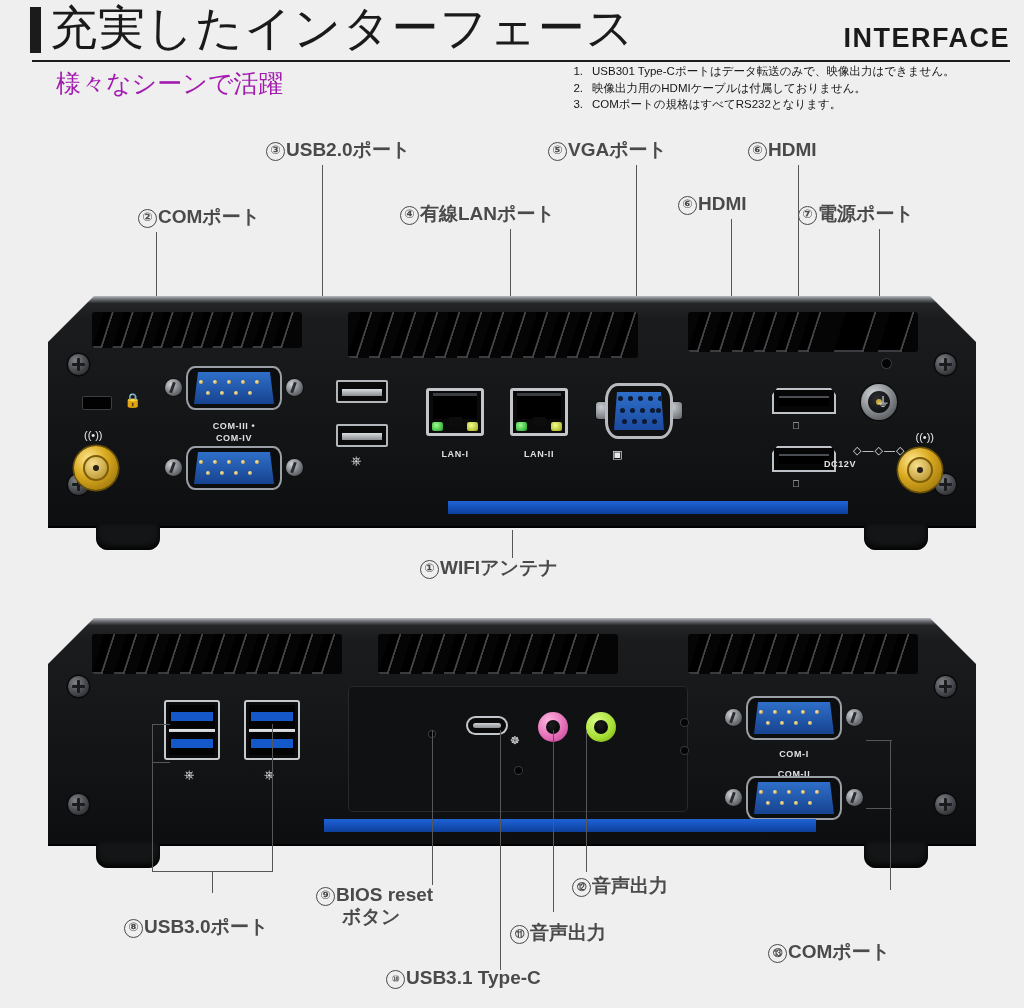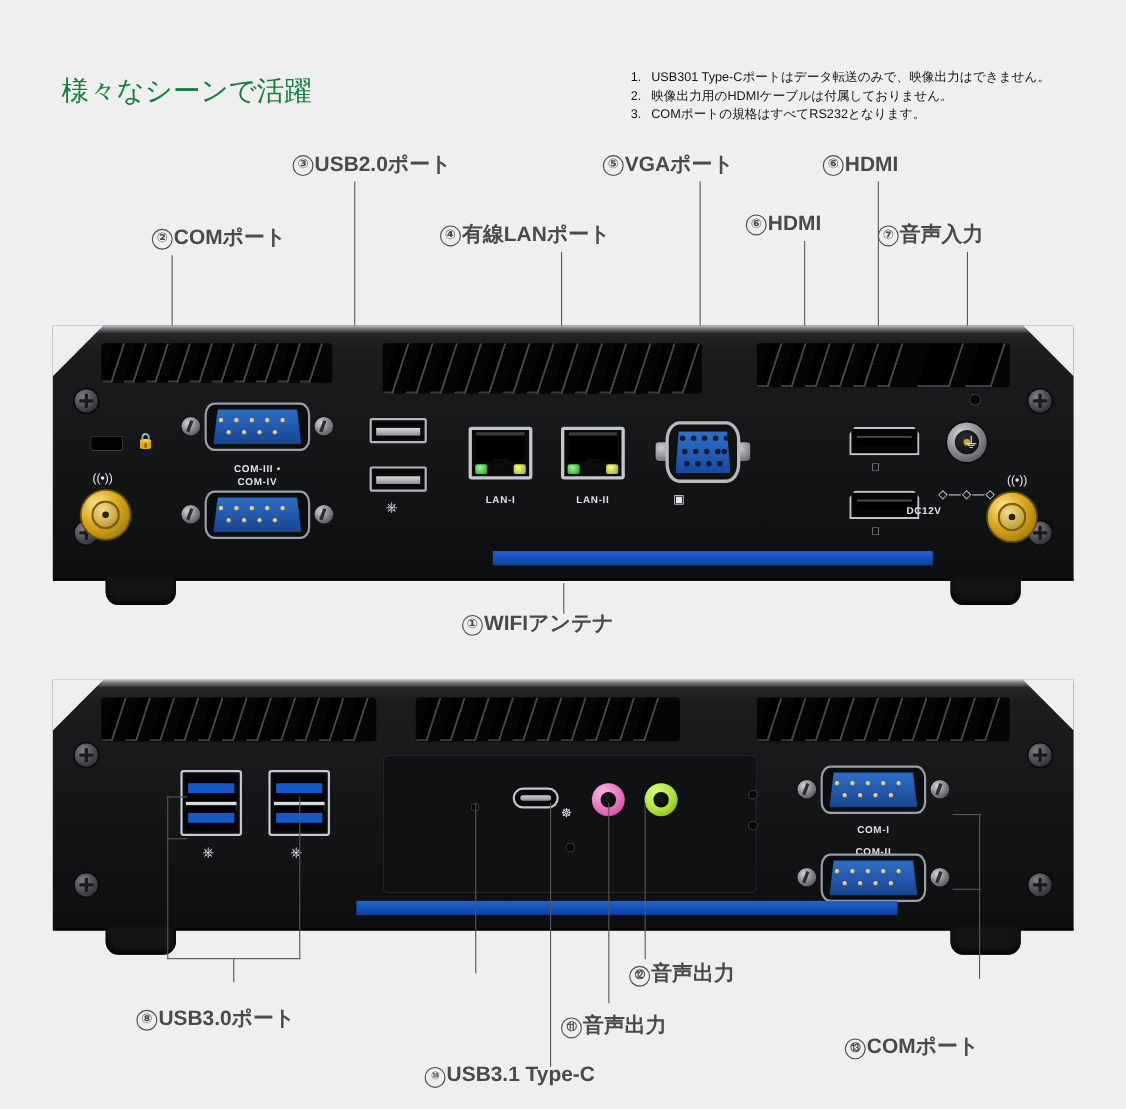--- a/index.html
+++ b/index.html
@@ -17,21 +17,21 @@
   
   .hdr{position:absolute;left:0;top:0;width:1024px;height:62px;}
   .hdr-bar{position:absolute;left:30px;top:7px;width:11px;height:46px;background:#1b1b1b;}
   .hdr-title{position:absolute;left:50px;top:0px;font-size:47px;line-height:56px;
     font-weight:400;color:#1a1a1a;letter-spacing:1px;white-space:nowrap;}
   .hdr-en{position:absolute;right:14px;top:22px;font-size:27px;line-height:32px;
     font-weight:700;color:#1a1a1a;letter-spacing:1.5px;white-space:nowrap;}
   .hdr-rule{position:absolute;left:32px;top:60px;width:978px;height:2px;background:#1d1d1d;}
 
   .subtitle{position:absolute;left:56px;top:66px;font-size:25px;line-height:34px;
-    font-weight:400;color:#15803d;white-space:nowrap;}
+    font-weight:400;color:#a21caf;white-space:nowrap;}
 
   
   .notes{position:absolute;left:566px;top:63px;width:452px;}
   .note{display:flex;align-items:flex-start;font-size:11.5px;line-height:16.5px;color:#151515;}
   .note-num{width:26px;flex:0 0 26px;text-align:right;padding-right:9px;box-sizing:border-box;}
   .note-txt{flex:1 1 auto;white-space:nowrap;}
 
   
   .lbl{position:absolute;font-size:19px;line-height:23px;font-weight:700;color:#4a4a4a;white-space:nowrap;}
   .lbl.two{line-height:22px;white-space:normal;}
@@ -168,20 +168,26 @@
      box-shadow:inset 0 0 0 1px #3c3f42;}
   .smallhole{position:absolute;border-radius:50%;background:#040405;box-shadow:inset 0 0 0 1px #3a3c3f;}
   .panelplate{position:absolute;background:#101113;border-radius:5px;
      box-shadow:inset 0 0 0 1px #27292c;}
 </style>
 </head>
 <body>
 
 <div class="page">
 
+  <div class="hdr">
+    <div class="hdr-bar"></div>
+    <div class="hdr-title">充実したインターフェース</div>
+    <div class="hdr-en">INTERFACE</div>
+    <div class="hdr-rule"></div>
+  </div>
   <div class="subtitle">様々なシーンで活躍</div>
 
   <div class="notes">
     <div class="note">
       <span class="note-num">1.</span>
       <span class="note-txt">USB301 Type-Cポートはデータ転送のみで、映像出力はできません。</span>
     </div>
     <div class="note">
       <span class="note-num">2.</span>
       <span class="note-txt">映像出力用のHDMIケーブルは付属しておりません。</span>
@@ -204,21 +210,21 @@
   <div class="lbl" style="left:548px;top:138px;">
     <span class="circ">⑤</span><span>VGAポート</span>
   </div>
   <div class="lbl" style="left:678px;top:192px;">
     <span class="circ">⑥</span><span>HDMI</span>
   </div>
   <div class="lbl" style="left:748px;top:138px;">
     <span class="circ">⑥</span><span>HDMI</span>
   </div>
   <div class="lbl" style="left:798px;top:202px;">
-    <span class="circ">⑦</span><span>音声入力</span>
+    <span class="circ">⑦</span><span>電源ポート</span>
   </div>
 
   <div class="ln v" style="left:156px;top:232px;height:232px;"></div>
   <div class="ln v" style="left:322px;top:165px;height:275px;"></div>
   <div class="ln v" style="left:510px;top:229px;height:149px;"></div>
   <div class="ln h" style="left:427px;top:378px;width:166px;"></div>
   <div class="ln v" style="left:427px;top:378px;height:15px;"></div>
   <div class="ln v" style="left:592px;top:378px;height:15px;"></div>
   <div class="ln v" style="left:636px;top:165px;height:224px;"></div>
   <div class="ln v" style="left:731px;top:219px;height:237px;"></div>
@@ -523,20 +529,24 @@
   <div class="ln v" style="left:500px;top:730px;height:240px;"></div>
   <div class="ln v" style="left:553px;top:730px;height:182px;"></div>
   <div class="ln v" style="left:586px;top:730px;height:142px;"></div>
   <div class="ln v" style="left:890px;top:740px;height:150px;"></div>
   <div class="ln h" style="left:866px;top:740px;width:26px;"></div>
   <div class="ln h" style="left:866px;top:808px;width:26px;"></div>
 
   <div class="lbl" style="left:124px;top:915px;">
     <span class="circ">⑧</span><span>USB3.0ポート</span>
   </div>
+  <div class="lbl two" style="left:316px;top:884px;width:175px;">
+    <span class="circ">⑨</span><span>BIOS reset</span><br>
+    <span style="padding-left:26px;">ボタン</span>
+  </div>
   <div class="lbl" style="left:386px;top:966px;">
     <span class="circ sm">⑩</span><span>USB3.1 Type-C</span>
   </div>
   <div class="lbl" style="left:510px;top:921px;">
     <span class="circ sm">⑪</span><span>音声出力</span>
   </div>
   <div class="lbl" style="left:572px;top:874px;">
     <span class="circ sm">⑫</span><span>音声出力</span>
   </div>
   <div class="lbl" style="left:768px;top:940px;">

